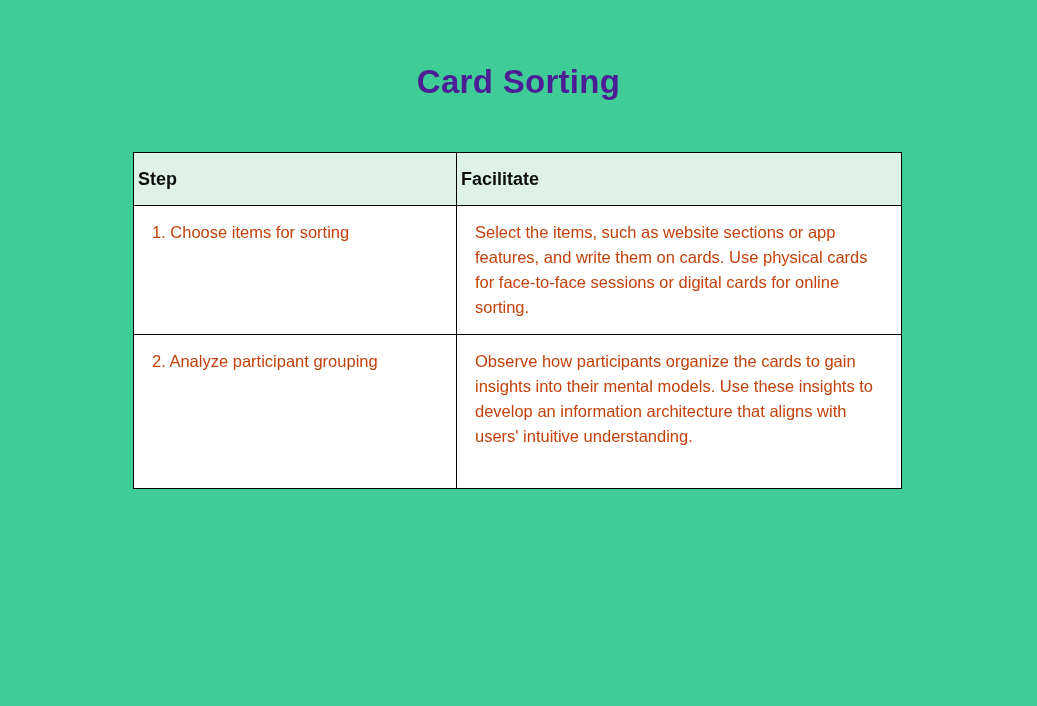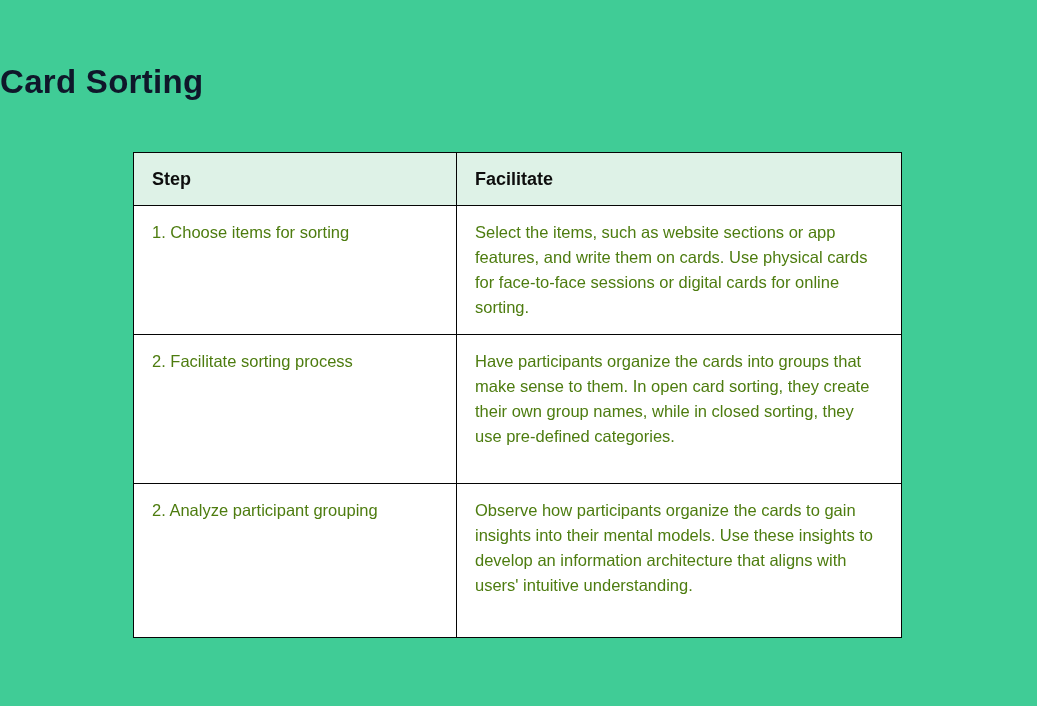--- a/index.html
+++ b/index.html
@@ -12,24 +12,24 @@
     background: #40CC96;
     font-family: "Liberation Sans", sans-serif;
     position: relative;
     color: #121212;
   }
   .page-title {
     position: absolute;
     top: 63px;
     left: 0;
     width: 100%;
-    text-align: left;
+    text-align: center;
     font-size: 33px;
     font-weight: 700;
-    color: #0f172a;
+    color: #4c1d95;
     letter-spacing: 0.3px;
     margin: 0;
   }
   table.steps-table {
     position: absolute;
     left: 133px;
     top: 152px;
     width: 768px;
     border-collapse: collapse;
     table-layout: fixed;
@@ -38,31 +38,31 @@
   .steps-table th,
   .steps-table td {
     border: 1.5px solid #050505;
     text-align: left;
     box-sizing: border-box;
   }
   .steps-table th {
     background: #DEF2E7;
     font-size: 18px;
     font-weight: 700;
-    padding: 15px 18px;
+    padding: 15px 4px;
     height: 53px;
     color: #0e0e0e;
   }
   .steps-table td {
     vertical-align: top;
     background: #ffffff;
     font-size: 16.5px;
     line-height: 25px;
     padding: 14px 18px 14px 18px;
-    color: #4d7c0f;
+    color: #c2410c;
   }
   .steps-table tr.row-1 td { height: 125px; }
   .steps-table tr.row-2 td { height: 149px; }
   .steps-table tr.row-3 td { height: 154px; }
   col.col-step { width: 323px; }
   col.col-desc { width: 445px; }
 </style>
 </head>
 <body>
 
@@ -77,22 +77,18 @@
     <tr>
       <th>Step</th>
       <th>Facilitate</th>
     </tr>
   </thead>
   <tbody>
     <tr class="row-1">
       <td>1. Choose items for sorting</td>
       <td>Select the items, such as website sections or app features, and write them on cards. Use physical cards for face-to-face sessions or digital cards for online sorting.</td>
     </tr>
-    <tr class="row-2">
-      <td>2. Facilitate sorting process</td>
-      <td>Have participants organize the cards into groups that make sense to them. In open card sorting, they create their own group names, while in closed sorting, they use pre-defined categories.</td>
-    </tr>
     <tr class="row-3">
       <td>2. Analyze participant grouping</td>
       <td>Observe how participants organize the cards to gain insights into their mental models. Use these insights to develop an information architecture that aligns with users' intuitive understanding.</td>
     </tr>
   </tbody>
 </table>
 
 </body></html>

